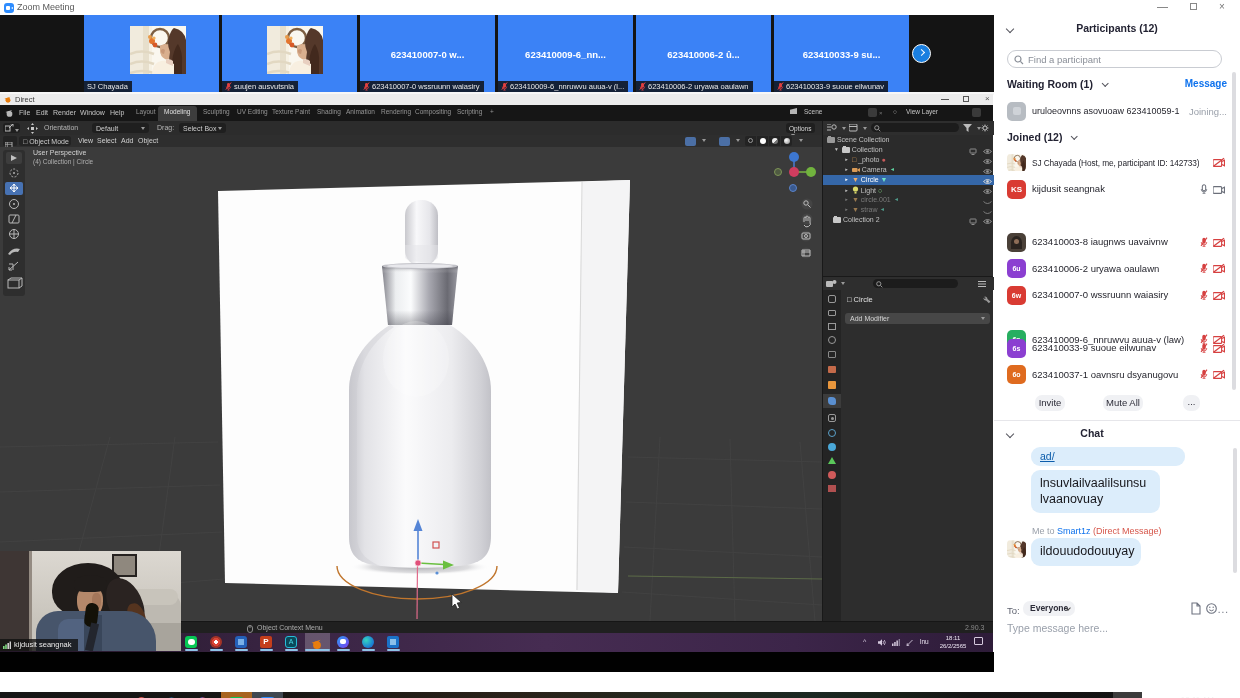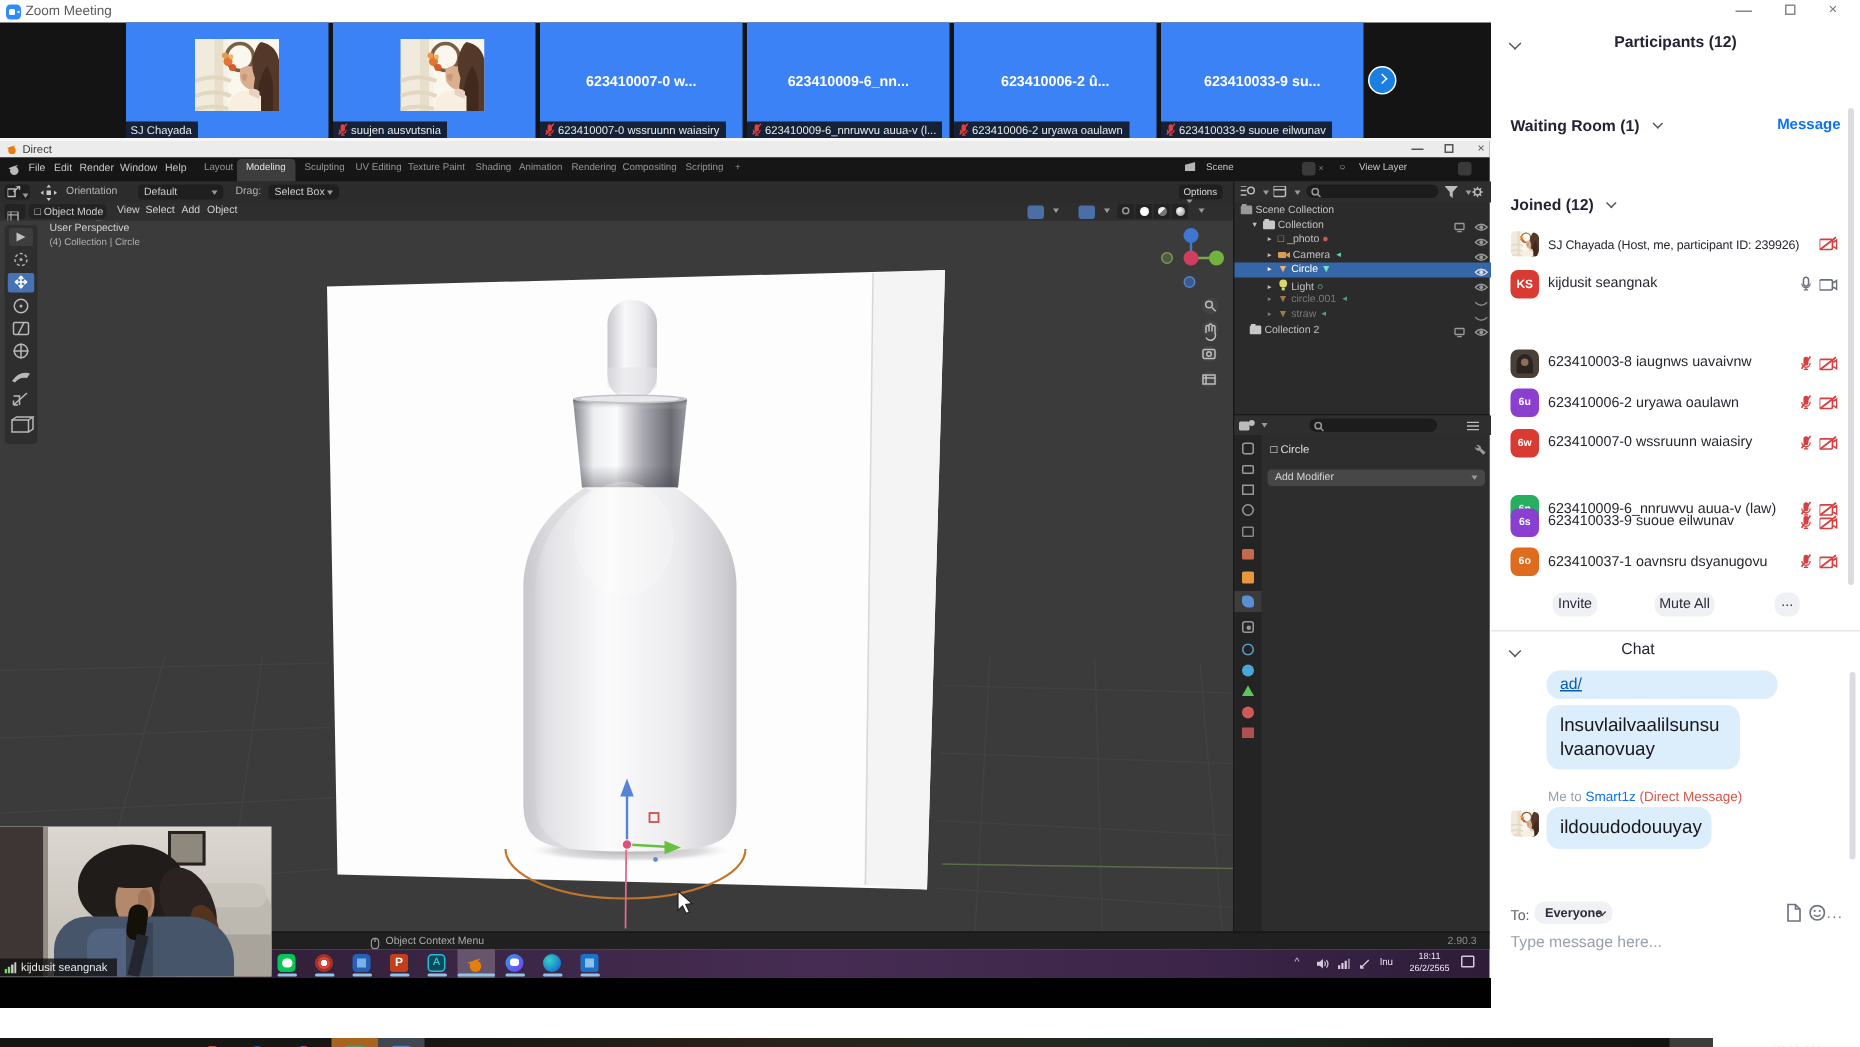--- a/index.html
+++ b/index.html
@@ -589,23 +589,35 @@
     .pava { position:absolute; left:0; top:0; width:19px; height:19px; border-radius:5px; color:#fff; font-weight:bold; font-size:8px; text-align:center; line-height:19px; }
     .pname { position:absolute; left:25px; top:3.5px; font-size:9.5px; color:#26262e; white-space:nowrap; }
     .pic { position:absolute; top:4px; width:12px; height:11px; }
     .btn { position:absolute; background:#f0f1f4; border-radius:7px; font-size:9.5px; color:#2c2c38; text-align:center; }
     .bub { position:absolute; left:37px; background:#dcedfb; border-radius:9px; color:#17171c; }
   </style>
 
   <div class="chev" style="left:13px;top:11px;"></div>
   <div class="abs" style="left:0;width:246px;top:7px;text-align:center;font-size:10.5px;font-weight:bold;">Participants (12)</div>
 
+  <div class="abs" style="left:13px;top:35px;width:215px;height:18px;border:1px solid #c9ccd2;border-radius:9px;">
+    <svg style="position:absolute;left:6px;top:4px" width="10" height="10" viewBox="0 0 10 10">
+        <circle cx="4" cy="4" r="3" fill="none" stroke="#8a8f98" stroke-width="1.2"></circle>
+        <line x1="6.4" y1="6.4" x2="9" y2="9" stroke="#8a8f98" stroke-width="1.2"></line>
+      </svg>
+    <div class="abs" style="left:20px;top:3px;font-size:9.5px;color:#8a8f98;">Find a participant</div>
+  </div>
 
   <div class="abs" style="left:13px;top:63px;font-size:10.5px;font-weight:bold;">Waiting Room (1) <span class="ichev"></span></div>
   <div class="abs" style="right:13px;top:63px;font-size:10px;font-weight:bold;color:#0e72ed;">Message</div>
+  <div class="prow" style="top:87px;">
+    <div class="pava" style="background:#b7bcc2;"><span style="display:inline-block;width:8px;height:8px;background:#cfd3d8;border-radius:2px;margin-top:5px;"></span></div>
+    <div class="pname" style="font-size:9px;">uruloeovnns asovuoaw 623410059-1</div>
+    <div class="abs" style="right:0;top:4px;font-size:9.5px;color:#9aa0aa;">Joining...</div>
+  </div>
 
   <div class="abs" style="left:13px;top:116px;font-size:10.5px;font-weight:bold;">Joined (12) <span class="ichev"></span></div>
   <svg width="0" height="0" style="position:absolute">
       <defs>
     <g id="camoff">
           <path d="M1 2.5 h7 a1 1 0 0 1 1 1 v5 a1 1 0 0 1 -1 1 h-7 a1 1 0 0 1 -1 -1 v-5 a1 1 0 0 1 1 -1 z" fill="none" stroke="#d64040" stroke-width="1.2"></path>
           <path d="M9.5 4.5 L12 3 v6 L9.5 7.5" fill="none" stroke="#d64040" stroke-width="1.2"></path>
           <line x1="0.5" y1="9.5" x2="11.5" y2="1" stroke="#d64040" stroke-width="1.3"></line>
         </g>
     <g id="camon">
@@ -620,21 +632,21 @@
     <g id="micon">
           <path d="M4.5 1 a2 2 0 0 1 2 2 v3 a2 2 0 0 1 -4 0 v-3 a2 2 0 0 1 2 -2 z" fill="none" stroke="#6b6f7a" stroke-width="1.2"></path>
           <path d="M1.2 6 a3.3 3.3 0 0 0 6.6 0 M4.5 9.3 v1.7 M2.8 11 h3.4" stroke="#6b6f7a" stroke-width="1" fill="none"></path>
         </g>
   </defs>
     </svg>
   <div class="prow" style="top:138px;">
     <div class="pava" style="overflow:hidden;"><svg width="19" height="19" viewBox="0 0 22 19">
           <use href="#photoA" transform="scale(.4)"></use>
         </svg></div>
-    <div class="pname" style="font-size:8.3px;letter-spacing:-0.1px;top:4.5px;">SJ Chayada (Host, me, participant ID: 239926)</div>
+    <div class="pname" style="font-size:8.3px;letter-spacing:-0.1px;top:4.5px;">SJ Chayada (Host, me, participant ID: 142733)</div>
     <svg class="pic" style="left:206px" width="13" height="11" viewBox="0 0 12.5 11">
         <use href="#camoff"></use>
       </svg>
   </div>
   <div class="prow" style="top:164.5px;">
     <div class="pava" style="background:#d93b33;">KS</div>
     <div class="pname">kijdusit seangnak</div>
     <svg class="pic" style="left:191px" width="9" height="13" viewBox="0 0 9 13">
         <use href="#micon"></use>
       </svg>
@@ -705,21 +717,21 @@
         <use href="#camoff"></use>
       </svg>
   </div>
 
   <div class="btn" style="left:41px;top:380px;width:30px;height:16px;line-height:16px;">Invite</div>
   <div class="btn" style="left:109px;top:380px;width:40px;height:16px;line-height:16px;">Mute All</div>
   <div class="btn" style="left:189px;top:380px;width:17px;height:16px;line-height:13px;">...</div>
   <div class="abs" style="left:0;top:405px;width:246px;border-top:1px solid #e6e6ea;"></div>
 
   <div class="chev" style="left:13px;top:416px;"></div>
-  <div class="abs" style="left:0;width:196px;top:412px;text-align:center;font-size:10.5px;font-weight:normal;">Chat</div>
+  <div class="abs" style="left:0;width:196px;top:412px;text-align:center;font-size:10.5px;font-weight:bold;">Chat</div>
   <div class="bub" style="top:432px;width:154px;height:19px;">
     <div style="margin:3px 0 0 9px;font-size:10.5px;color:#0b5cab;text-decoration:underline;">ad/</div>
   </div>
   <div class="bub" style="top:455px;width:129px;height:43px;font-size:12.5px;line-height:16px;padding:5px 0 0 9px;">lnsuvlailvaalilsunsu<br>lvaanovuay</div>
   <div class="abs" style="left:38px;top:511px;font-size:9px;color:#9aa0aa;">Me to <span style="color:#0e72ed;">Smart1z</span> <span style="color:#d6564a;">(Direct Message)</span></div>
   <div class="abs" style="left:13px;top:524px;width:19px;height:19px;border-radius:5px;overflow:hidden;"><svg width="19" height="19" viewBox="0 0 19 16">
         <use href="#photoA" transform="scale(.36)"></use>
       </svg></div>
   <div class="bub" style="top:523px;width:110px;height:28px;font-size:12.5px;padding:6px 0 0 9px;">ildouudodouuyay</div>
 

